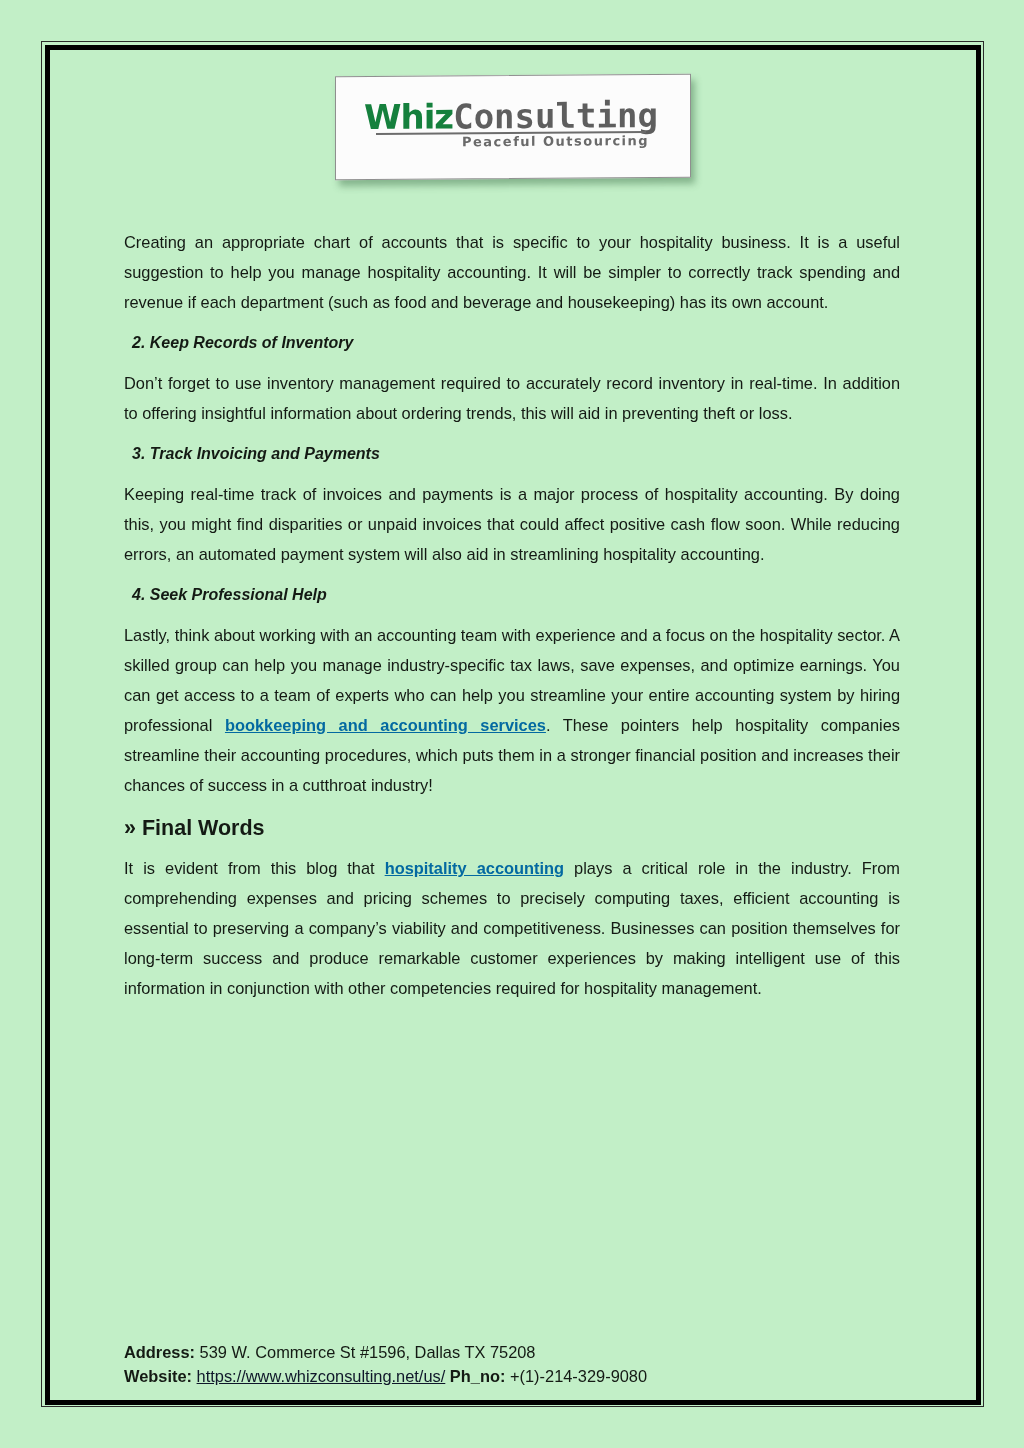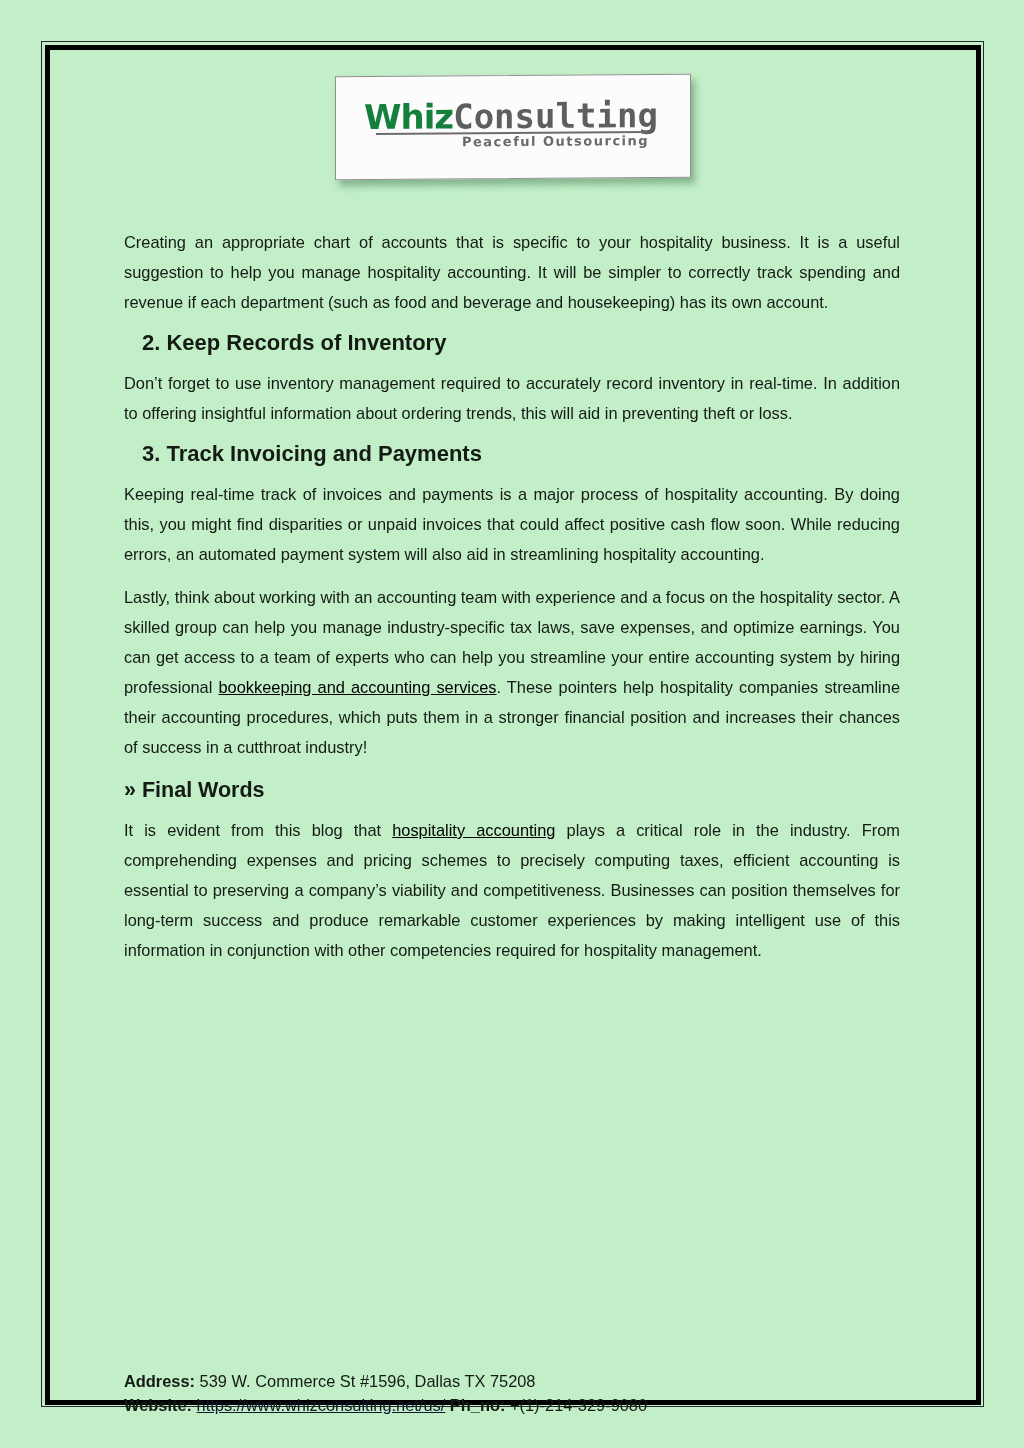--- a/index.html
+++ b/index.html
@@ -87,44 +87,45 @@
     top: 227px;
     width: 776px;
   }
   .para {
     font-size: 16.4px;
     line-height: 30px;
     text-align: justify;
     margin: 0 0 13px 0;
   }
   .heading {
-    font-size: 22px;
+    font-size: 16px;
     font-weight: bold;
     line-height: 25px;
-    margin: 0 0 13px 18px;
+    margin: 0 0 13px 8px;
+    font-style: italic;
   }
   .final-heading {
     font-size: 21.5px;
     font-weight: bold;
     line-height: 30px;
     margin: 2px 0 10px 0;
   }
   a.link {
-    color: #000000;
-    font-weight: normal;
+    color: #0369a1;
+    font-weight: bold;
     text-decoration: underline;
   }
   a.plain-link {
     color: #0f172a;
     text-decoration: underline;
   }
   .footer {
     position: absolute;
     left: 124px;
-    top: 1369px;
+    top: 1340px;
     width: 776px;
     font-size: 16.4px;
     line-height: 24px;
   }
   .footer b { font-weight: bold; }
 </style>
 </head>
 <body>
 
 <div class="outer-border"></div>
@@ -140,20 +141,21 @@
 
 <div class="content">
   <p class="para">Creating an appropriate chart of accounts that is specific to your hospitality business. It is a useful suggestion to help you manage hospitality accounting. It will be simpler to correctly track spending and revenue if each department (such as food and beverage and housekeeping) has its own account.</p>
 
   <div class="heading">2. Keep Records of Inventory</div>
   <p class="para">Don’t forget to use inventory management required to accurately record inventory in real-time. In addition to offering insightful information about ordering trends, this will aid in preventing theft or loss.</p>
 
   <div class="heading">3. Track Invoicing and Payments</div>
   <p class="para">Keeping real-time track of invoices and payments is a major process of hospitality accounting. By doing this, you might find disparities or unpaid invoices that could affect positive cash flow soon. While reducing errors, an automated payment system will also aid in streamlining hospitality accounting.</p>
 
+  <div class="heading">4. Seek Professional Help</div>
   <p class="para"><span>Lastly, think about working with an accounting team with experience and a focus on the hospitality sector. A skilled group can help you manage industry-specific tax laws, save expenses, and optimize earnings. You can get access to a team of experts who can help you streamline your entire accounting system by hiring professional </span><a class="link" href="#">bookkeeping and accounting services</a><span>. These pointers help hospitality companies streamline their accounting procedures, which puts them in a stronger financial position and increases their chances of success in a cutthroat industry!</span></p>
 
   <div class="final-heading">» Final Words</div>
   <p class="para"><span>It is evident from this blog that </span><a class="link" href="#">hospitality accounting</a><span> plays a critical role in the industry. From comprehending expenses and pricing schemes to precisely computing taxes, efficient accounting is essential to preserving a company’s viability and competitiveness. Businesses can position themselves for long-term success and produce remarkable customer experiences by making intelligent use of this information in conjunction with other competencies required for hospitality management.</span></p>
 </div>
 
 <div class="footer">
   <div><b>Address:</b><span> 539 W. Commerce St #1596, Dallas TX 75208</span></div>
   <div><b>Website:</b> <a class="plain-link" href="#">https://www.whizconsulting.net/us/</a> <b>Ph_no:</b><span> +(1)-214-329-9080</span></div>
 </div>

